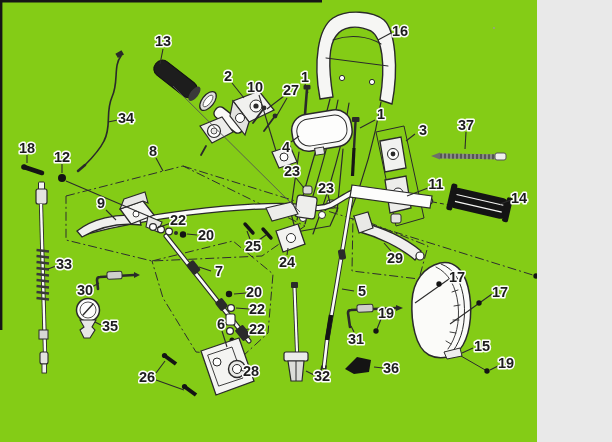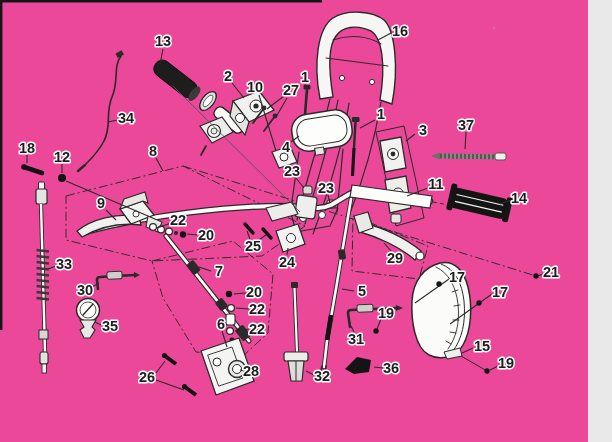--- a/index.html
+++ b/index.html
@@ -1,16 +1,16 @@
 <!DOCTYPE html>
 <html><head>
 <meta charset="utf-8">
 <style>
   html,body{margin:0;padding:0;background:#e9e9e9;}
-  .stage{position:relative;width:588px;height:442px;background:#ec4899;overflow:hidden;}
+  .stage{position:relative;width:537px;height:442px;background:#84cc16;overflow:hidden;}
   svg{position:absolute;left:0;top:0;display:block;}
   .ink{stroke:#2a2a2a;fill:none;stroke-linejoin:round;stroke-linecap:round;}
   .leader{stroke:#2b2b2b;stroke-width:1.1;}
   .dot{fill:#141414;}
   .lbl{font-family:"Liberation Sans",sans-serif;font-weight:700;font-size:14.5px;fill:#1c1c1c;
        text-anchor:middle;paint-order:stroke;stroke:#fcfcfb;stroke-width:3px;stroke-linejoin:round;}
   .dashdot{stroke:#2e2e2e;stroke-width:1;fill:none;stroke-dasharray:9 3 2 3;}
   .thin{stroke:#2a2a2a;stroke-width:1;fill:none;}
 </style>
 </head>

